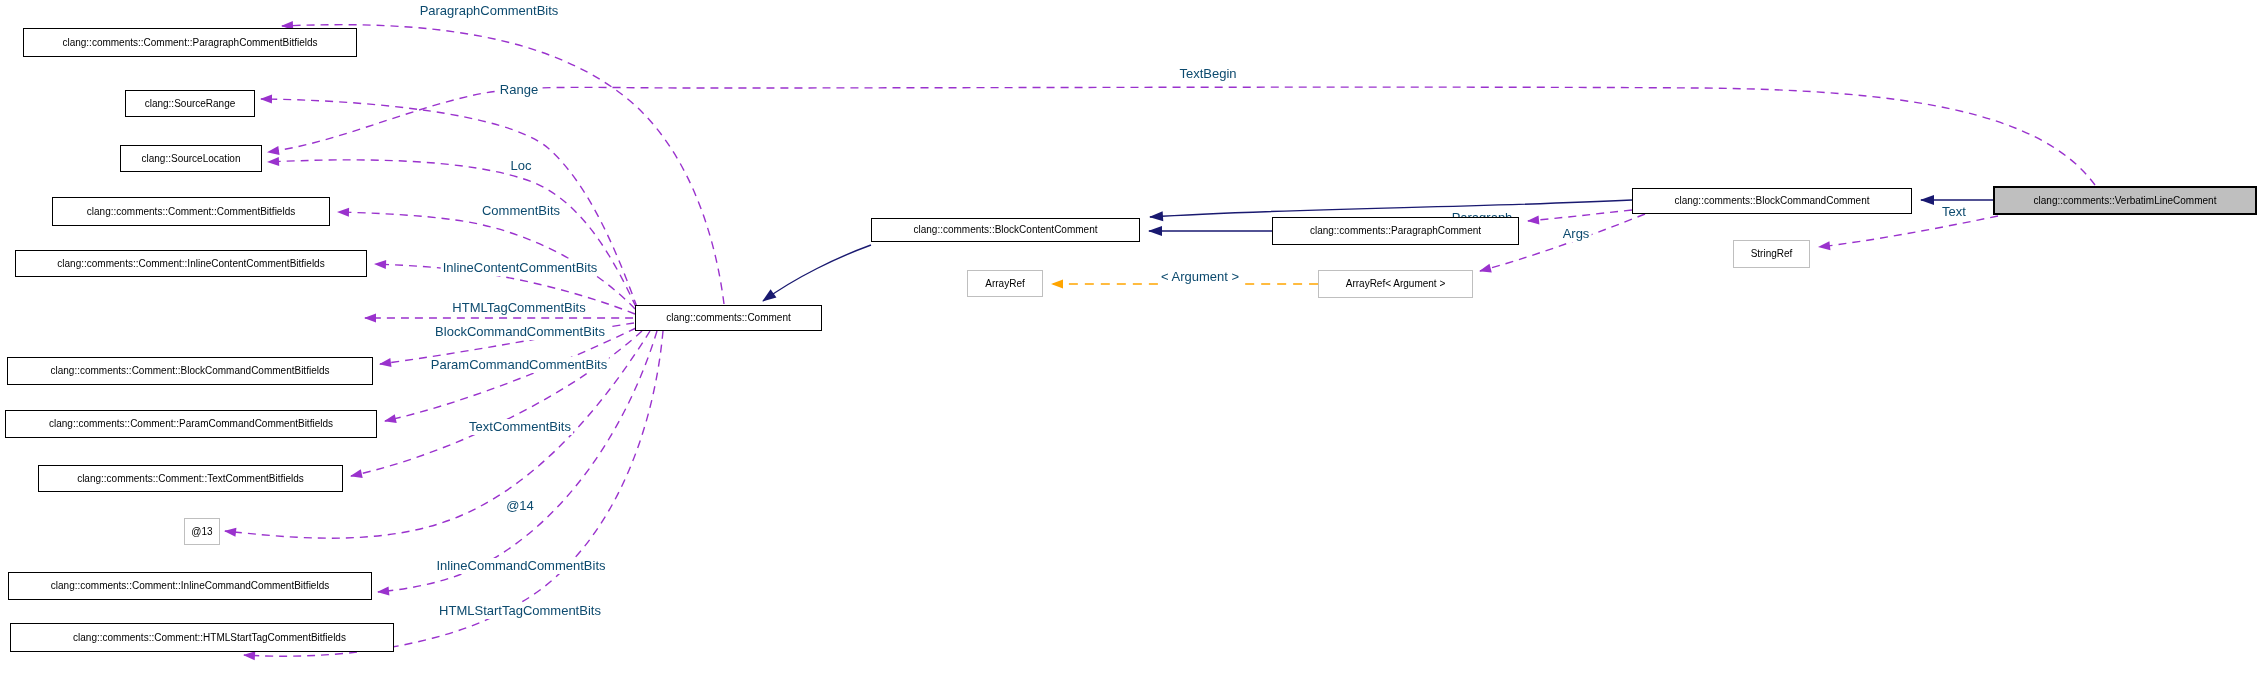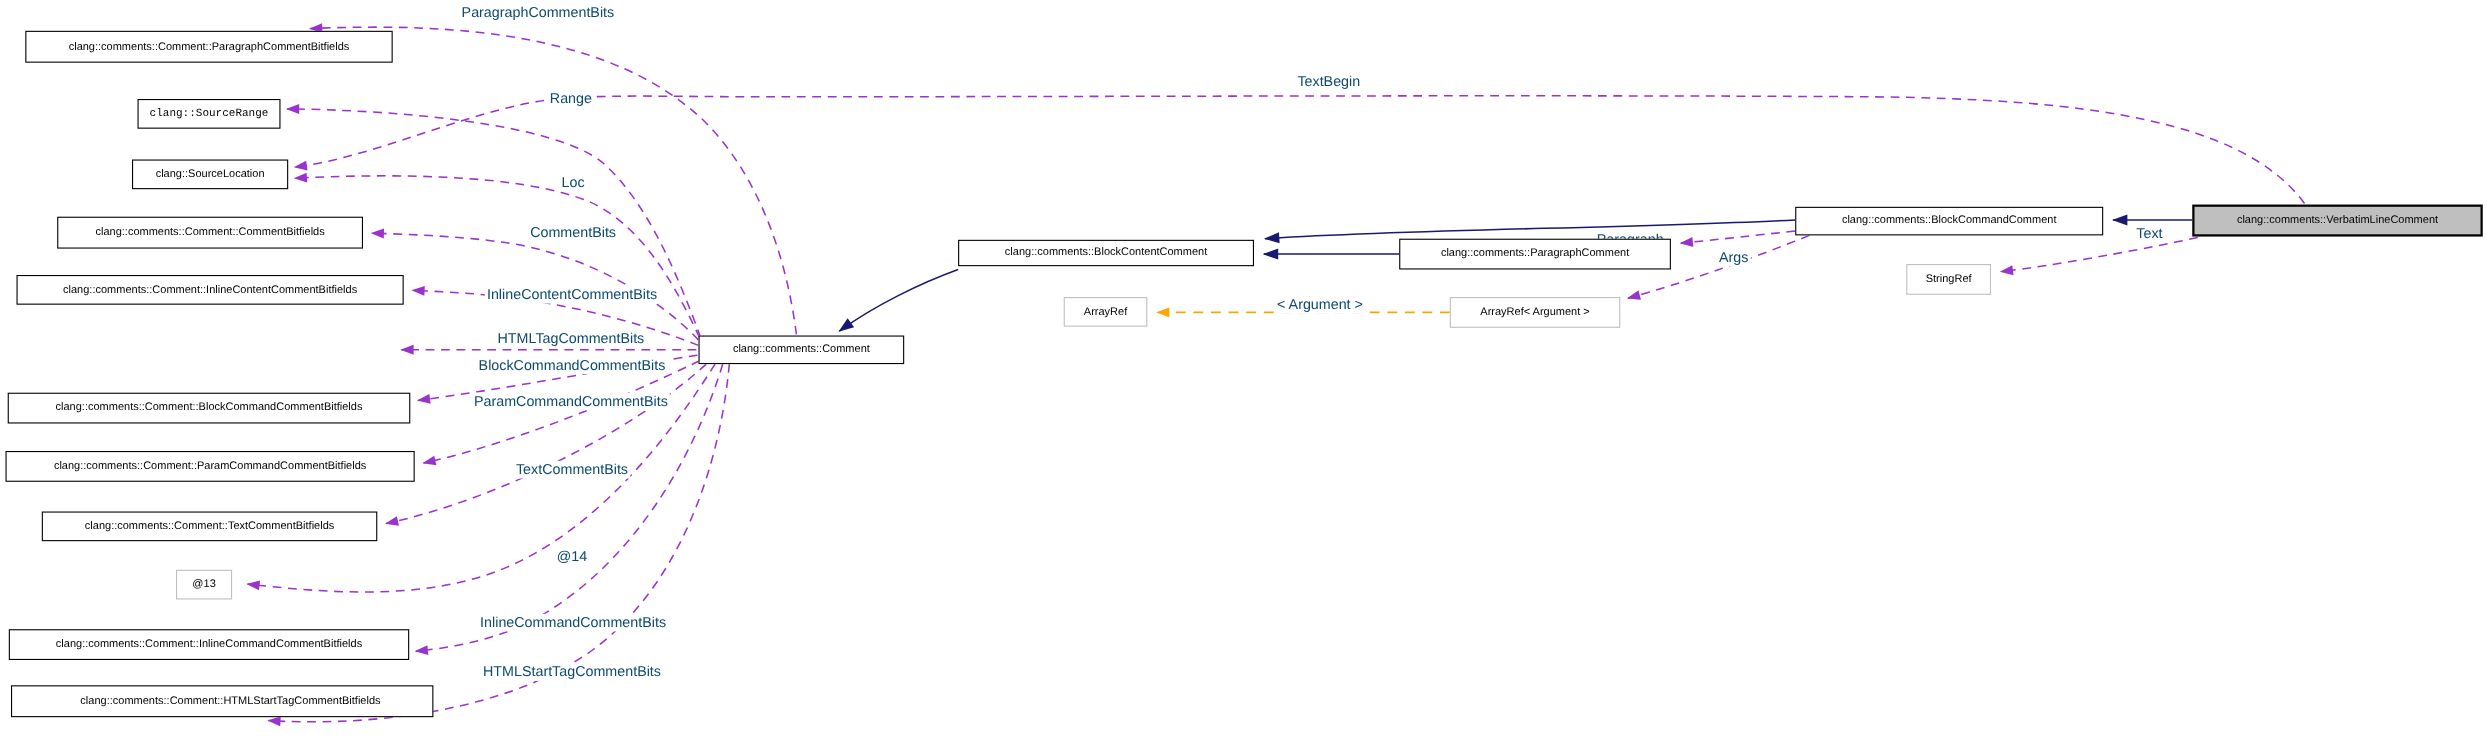--- a/index.html
+++ b/index.html
@@ -81,28 +81,28 @@
 
     <g stroke="#191970" stroke-width="1.4" fill="none">
       <path d="M 871,245 C 838,257 796,277 763,301" marker-end="url(#an)"></path>
       <path d="M 1272,231 C 1230,231 1190,231 1149,231" marker-end="url(#an)"></path>
       <path d="M 1632,200 C 1470,208 1290,208 1150,217" marker-end="url(#an)"></path>
       <path d="M 1993,200 C 1970,200 1942,200 1921,200" marker-end="url(#an)"></path>
     </g>
   </svg>
 
   <div class="node" style="left:23px;top:28px;width:334px;height:29px;">clang::comments::Comment::ParagraphCommentBitfields</div>
-  <div class="node" style="left:125px;top:90px;width:130px;height:27px;font-family:Liberation Mono, monospace;">clang::SourceRange</div>
+  <div class="node" style="left:125px;top:90px;width:130px;height:27px;">clang::SourceRange</div>
   <div class="node" style="left:120px;top:145px;width:142px;height:27px;">clang::SourceLocation</div>
   <div class="node" style="left:52px;top:197px;width:278px;height:29px;">clang::comments::Comment::CommentBitfields</div>
   <div class="node" style="left:15px;top:250px;width:352px;height:27px;">clang::comments::Comment::InlineContentCommentBitfields</div>
   <div class="node" style="left:5px;top:410px;width:372px;height:28px;">clang::comments::Comment::ParamCommandCommentBitfields</div>
   <div class="node" style="left:7px;top:357px;width:366px;height:28px;">clang::comments::Comment::BlockCommandCommentBitfields</div>
   <div class="node" style="left:38px;top:465px;width:305px;height:27px;">clang::comments::Comment::TextCommentBitfields</div>
-  <div class="node muted" style="left:160px;top:518px;width:51px;height:27px;">@13</div>
+  <div class="node muted" style="left:184px;top:518px;width:36px;height:27px;">@13</div>
   <div class="node" style="left:8px;top:572px;width:364px;height:28px;">clang::comments::Comment::InlineCommandCommentBitfields</div>
   <div class="node" style="left:10px;top:623px;width:384px;height:29px;padding-left:15px;">clang::comments::Comment::HTMLStartTagCommentBitfields</div>
 
   <div class="node" style="left:635px;top:305px;width:187px;height:26px;">clang::comments::Comment</div>
   <div class="node" style="left:871px;top:218px;width:269px;height:24px;">clang::comments::BlockContentComment</div>
   <div class="node muted" style="left:967px;top:270px;width:76px;height:27px;">ArrayRef</div>
   <div class="node" style="left:1272px;top:217px;width:247px;height:28px;">clang::comments::ParagraphComment</div>
   <div class="node muted" style="left:1318px;top:270px;width:155px;height:28px;">ArrayRef&lt; Argument &gt;</div>
   <div class="node" style="left:1632px;top:188px;width:280px;height:26px;">clang::comments::BlockCommandComment</div>
   <div class="node highlight" style="left:1993px;top:186px;width:264px;height:29px;">clang::comments::VerbatimLineComment</div>

